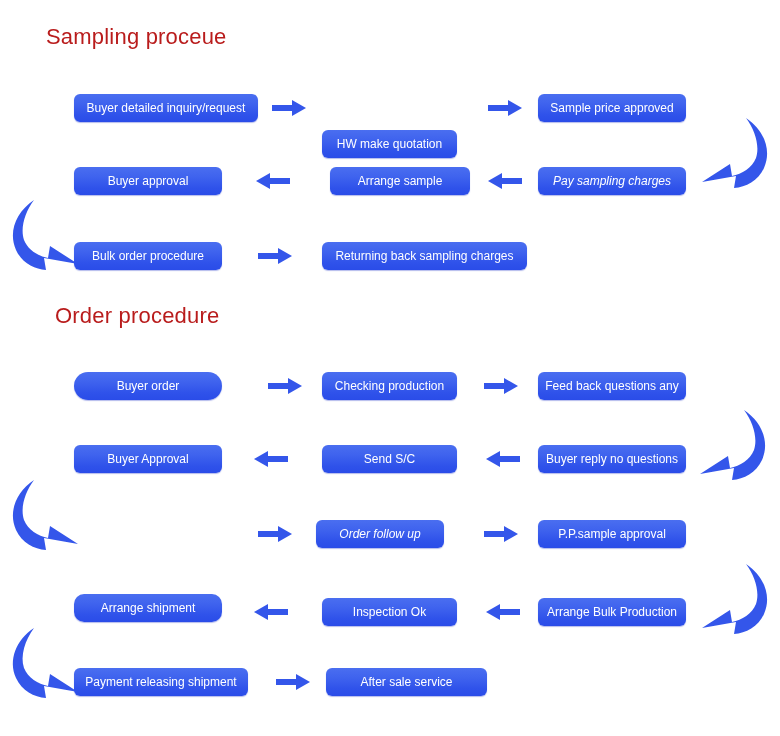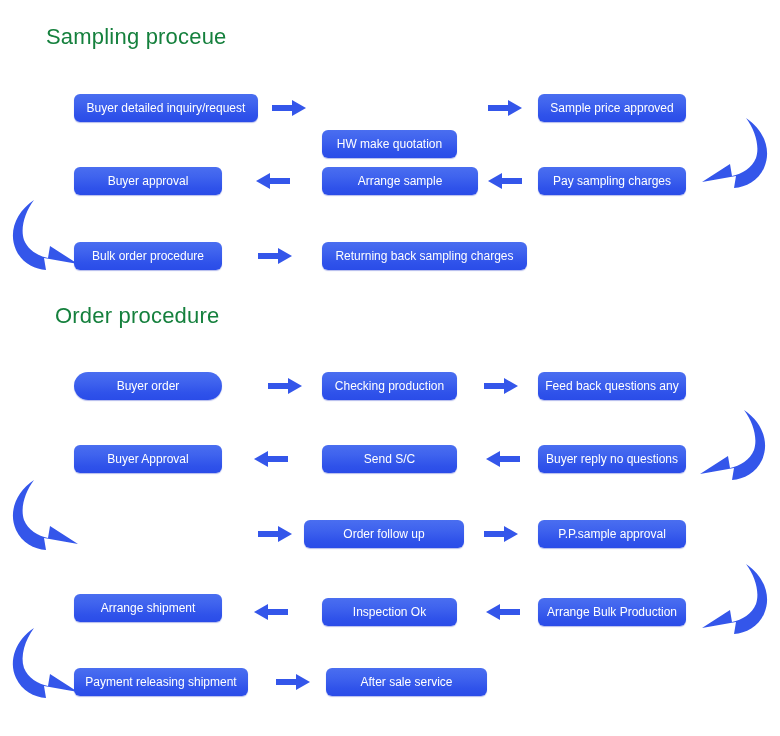--- a/index.html
+++ b/index.html
@@ -17,21 +17,21 @@
   #canvas {
     position: relative;
     width: 780px;
     height: 736px;
     background: #ffffff;
   }
 
   
   .section-title {
     position: absolute;
-    color: #15803d;
+    color: #b91c1c;
     font-family: "Liberation Sans", sans-serif;
     font-size: 22px;
     font-weight: 400;
     letter-spacing: 0.2px;
     white-space: nowrap;
   }
 
   
   .node {
     position: absolute;
@@ -101,29 +101,29 @@
   </div>
 
   <div class="node" style="left:74px; top:167px; width:148px;">Buyer approval</div>
 
   <div class="arrow" style="left:256px; top:172px;">
     <svg width="34" height="18" viewBox="0 0 34 18">
       <path d="M34 6 H14 V1 L0 9 L14 17 V12 H34 Z" fill="#3456ea"></path>
     </svg>
   </div>
 
-  <div class="node" style="left:322px; top:167px; width:156px;">Arrange sample</div>
+  <div class="node" style="left:330px; top:167px; width:140px;">Arrange sample</div>
 
   <div class="arrow" style="left:488px; top:172px;">
     <svg width="34" height="18" viewBox="0 0 34 18">
       <path d="M34 6 H14 V1 L0 9 L14 17 V12 H34 Z" fill="#3456ea"></path>
     </svg>
   </div>
 
-  <div class="node" style="left:538px; top:167px; width:148px;">Pay sampling charges</div>
+  <div class="node" style="left:538px; top:167px; width:148px;font-style:italic;">Pay sampling charges</div>
 
   <div class="swoosh flip" style="left:8px; top:198px;">
     <svg width="72" height="74" viewBox="0 0 72 74">
       <path d="M46 2 C64 14 72 34 64 52 C58 65 46 71 34 72
                L36 60 L2 66 L30 48 L32 60
                C42 58 52 52 56 42 C60 30 55 14 46 2 Z" fill="#3456ea"></path>
     </svg>
   </div>
 
   <div class="node" style="left:74px; top:242px; width:148px;">Bulk order procedure</div>
@@ -190,39 +190,39 @@
     </svg>
   </div>
 
 
   <div class="arrow" style="left:258px; top:525px;">
     <svg width="34" height="18" viewBox="0 0 34 18">
       <path d="M0 6 H20 V1 L34 9 L20 17 V12 H0 Z" fill="#3456ea"></path>
     </svg>
   </div>
 
-  <div class="node" style="left:304px; top:520px; width:160px;">Order follow up</div>
+  <div class="node" style="left:316px; top:520px; width:128px;font-style:italic;">Order follow up</div>
 
   <div class="arrow" style="left:484px; top:525px;">
     <svg width="34" height="18" viewBox="0 0 34 18">
       <path d="M0 6 H20 V1 L34 9 L20 17 V12 H0 Z" fill="#3456ea"></path>
     </svg>
   </div>
 
   <div class="node" style="left:538px; top:520px; width:148px;">P.P.sample approval</div>
 
   <div class="swoosh" style="left:700px; top:562px;">
     <svg width="72" height="74" viewBox="0 0 72 74">
       <path d="M46 2 C64 14 72 34 64 52 C58 65 46 71 34 72
                L36 60 L2 66 L30 48 L32 60
                C42 58 52 52 56 42 C60 30 55 14 46 2 Z" fill="#3456ea"></path>
     </svg>
   </div>
 
-  <div class="node" style="left:74px; top:594px; width:148px;">Arrange shipment</div>
+  <div class="node" style="left:74px; top:594px; width:148px;border-radius:10px;">Arrange shipment</div>
 
   <div class="arrow" style="left:254px; top:603px;">
     <svg width="34" height="18" viewBox="0 0 34 18">
       <path d="M34 6 H14 V1 L0 9 L14 17 V12 H34 Z" fill="#3456ea"></path>
     </svg>
   </div>
 
   <div class="node" style="left:322px; top:598px; width:135px;">Inspection Ok</div>
 
   <div class="arrow" style="left:486px; top:603px;">

